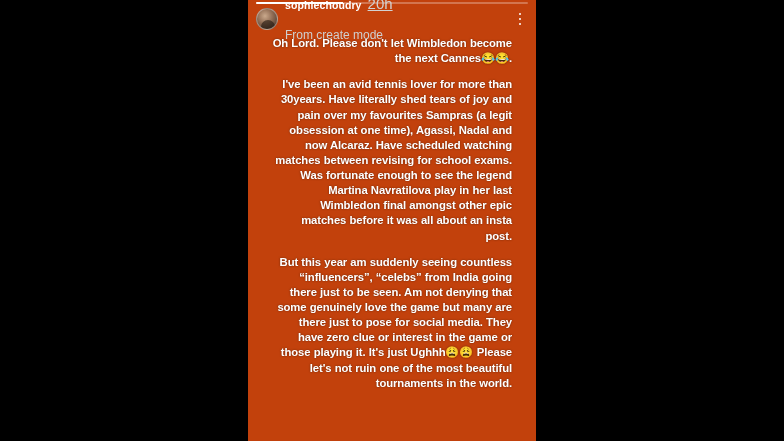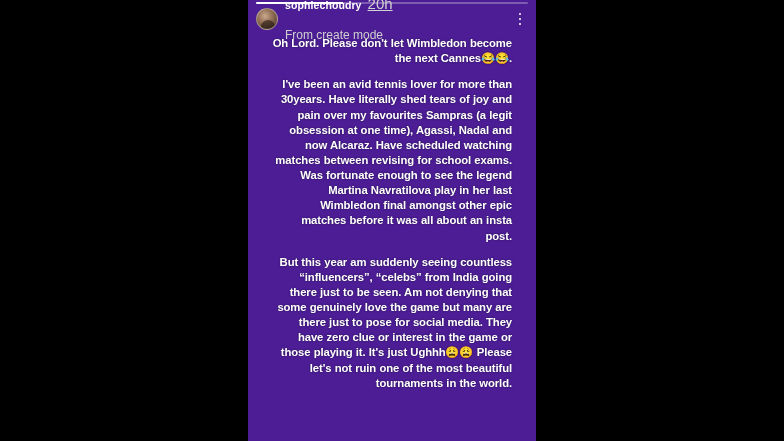--- a/index.html
+++ b/index.html
@@ -19,21 +19,21 @@
     height: 441px;
     background: #000000;
   }
   
   .story-frame {
     position: absolute;
     left: 248px;
     top: 0;
     width: 288px;
     height: 441px;
-    background: #4c1d95;
+    background: #c2410c;
     overflow: hidden;
   }
   
   .progress-track {
     position: absolute;
     top: 2px;
     left: 8px;
     right: 8px;
     height: 2px;
     background: rgba(255,255,255,0.28);

